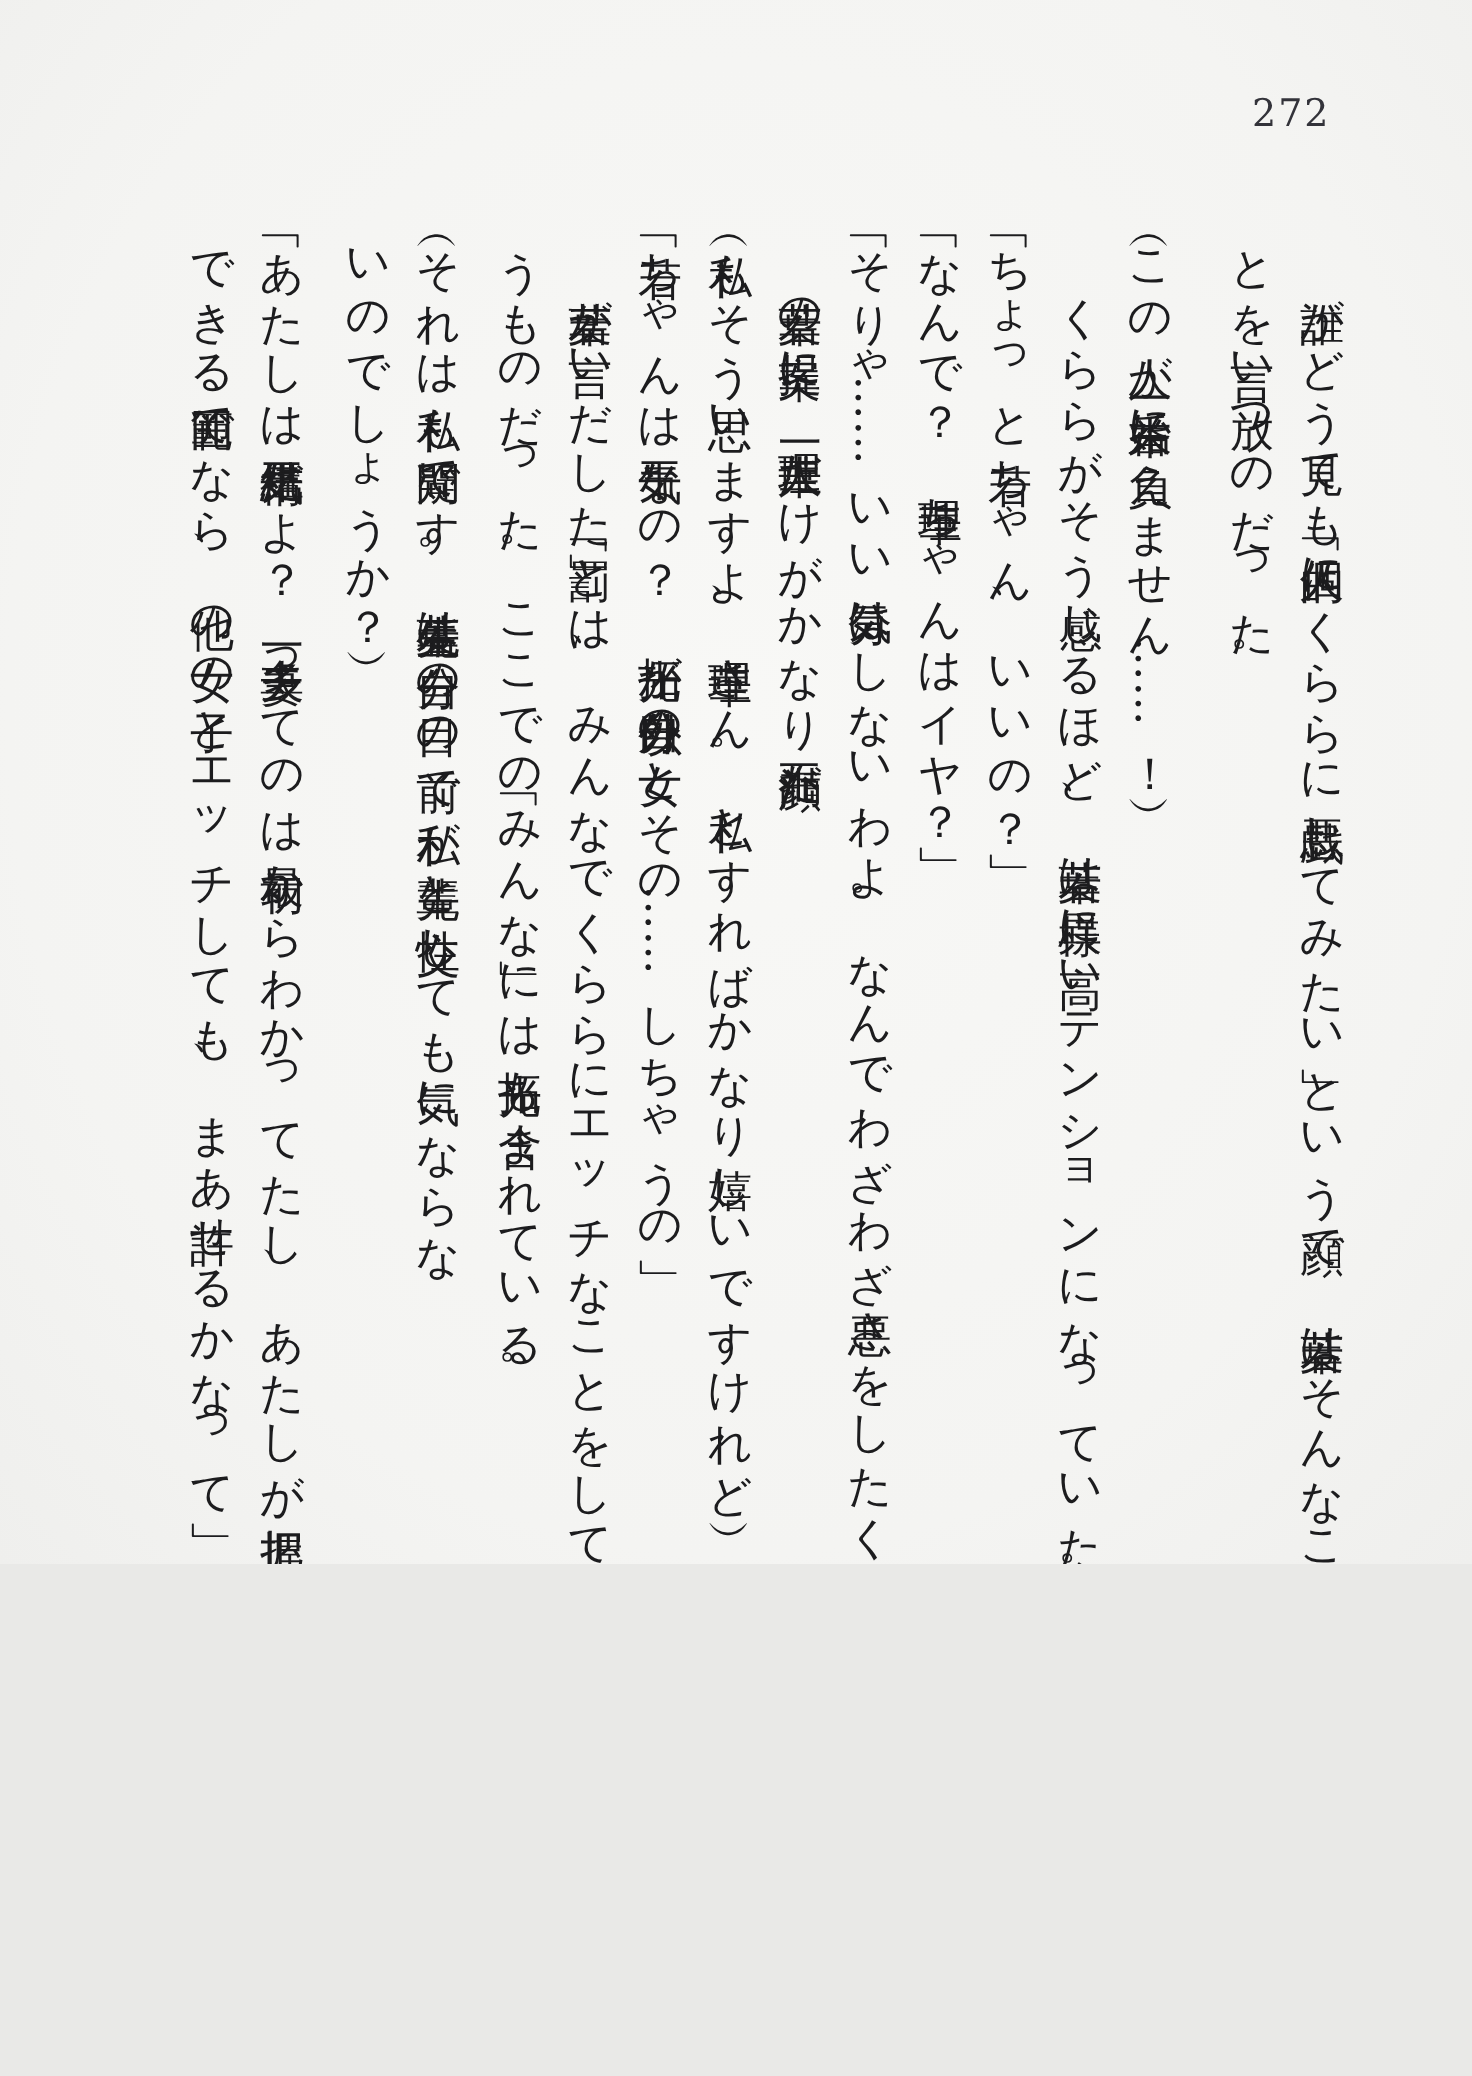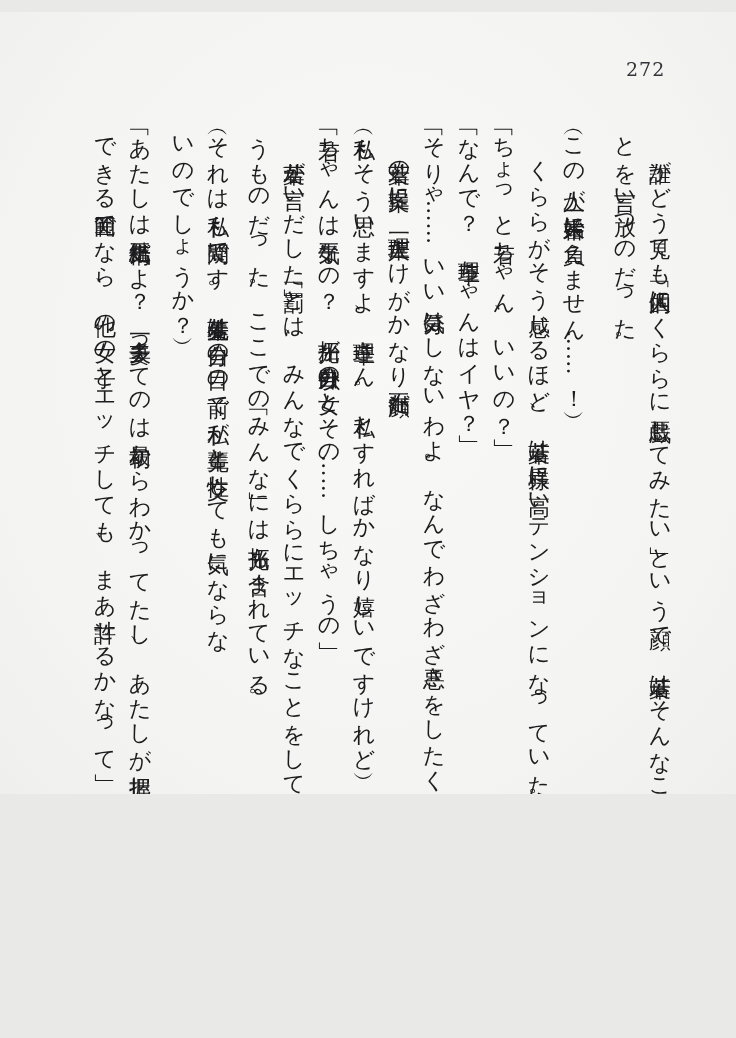--- a/index.html
+++ b/index.html
@@ -8,21 +8,20 @@
     background: #e9e9e7;
   }
   .page {
     position: relative;
     width: 736px;
     height: 782px;
     background: #f5f5f3;
     background-image: radial-gradient(ellipse at 50% 45%, #f8f8f6 0%, #f4f4f2 70%, #efefed 100%);
     font-family: "DejaVu Serif", "Liberation Serif", serif;
     overflow: hidden;
-    margin-top: 12px;
   }
   .page-number {
     position: absolute;
     left: 626px;
     top: 46px;
     font-size: 19px;
     letter-spacing: 1px;
     color: #33333a;
   }
   .text-block {

